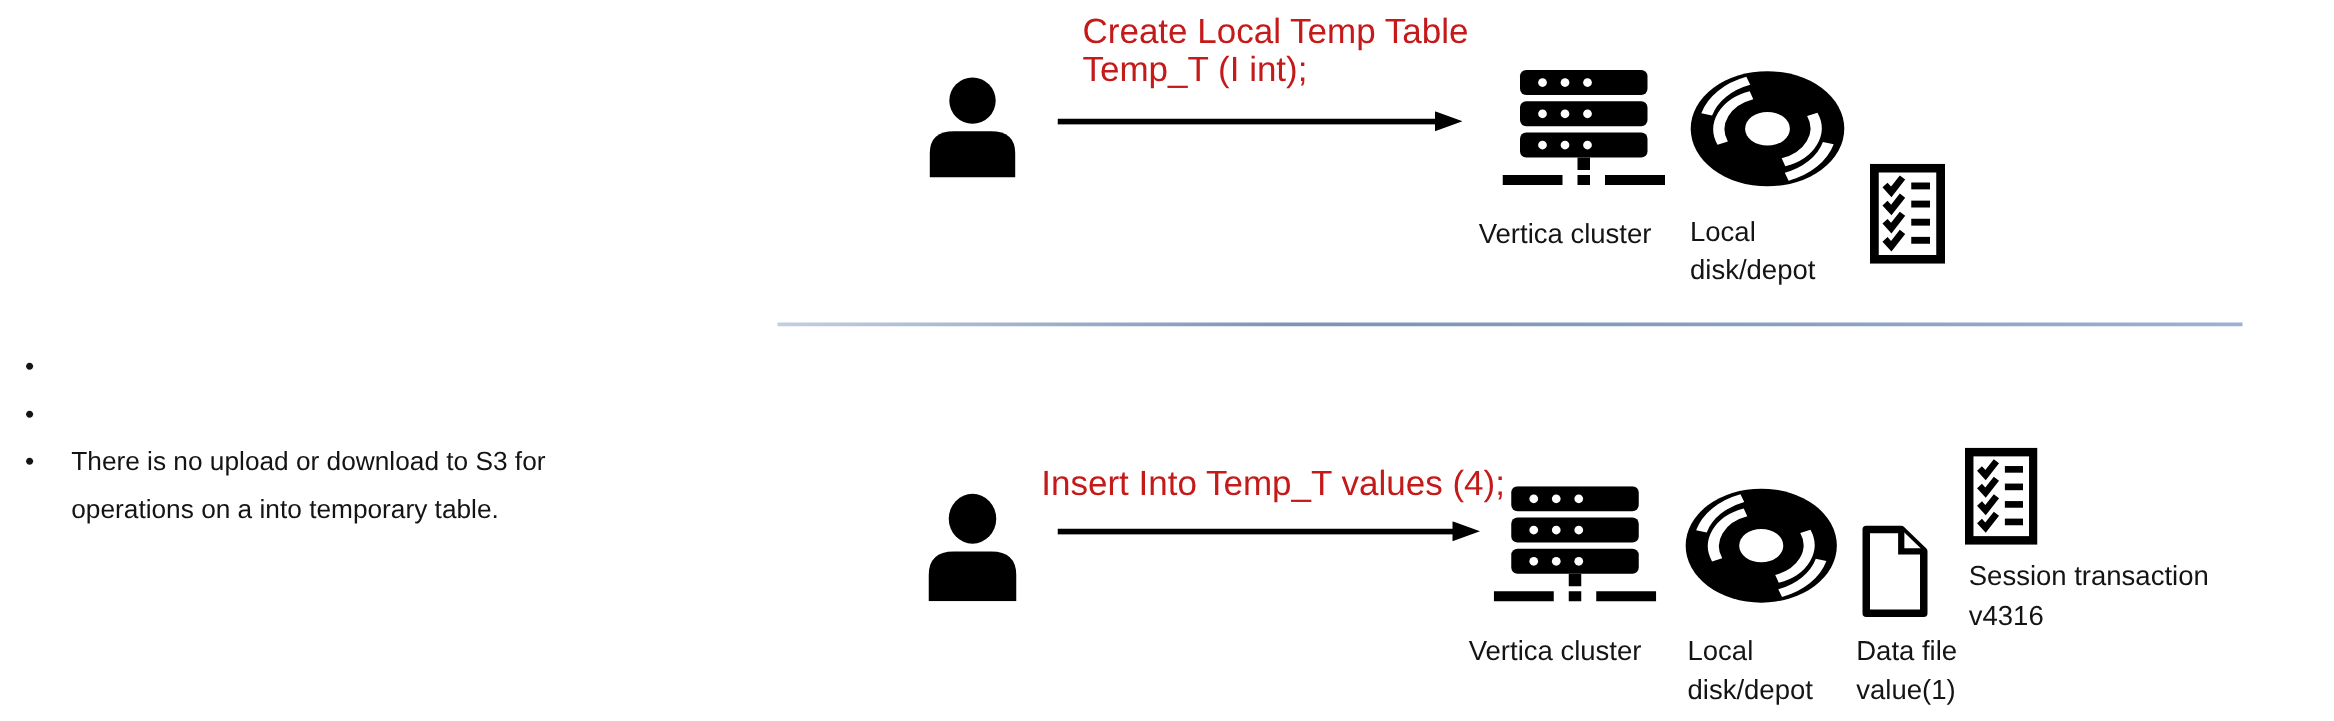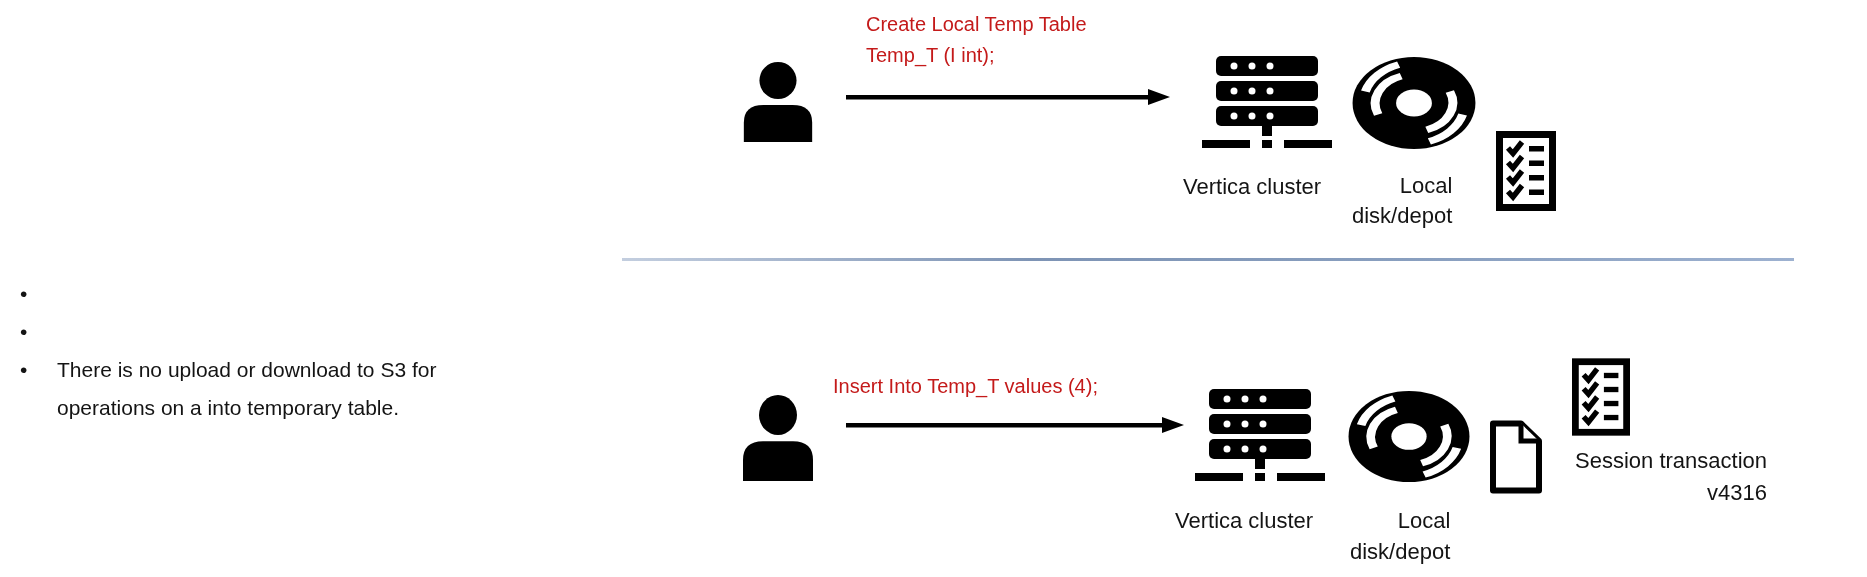--- a/index.html
+++ b/index.html
@@ -8,24 +8,24 @@
     font-family:"Liberation Sans", sans-serif; color:var(--ink,#141414);
     overflow:hidden;
   }
   .preline{white-space:pre-line;}
   .red{color:var(--red,#C41A1A);}
   
   .notes{position:absolute; left:20px; top:275px; width:600px; margin:0; padding:0; list-style:none;}
   .notes li{display:flex; font-size:21px; line-height:38px;}
   .notes .dot{width:37px; flex:0 0 37px;}
   
-  .cmd{position:absolute; font-size:20px; line-height:31px;}
+  .cmd{position:absolute; font-size:28px; line-height:31px;}
   .cmd-top{left:866px; top:9px;}
   .cmd-bottom{left:833px; top:371px;}
-  .lbl{position:absolute; font-size:22px; line-height:31px; color:var(--ink,#141414);text-align:right;}
+  .lbl{position:absolute; font-size:22px; line-height:31px; color:var(--ink,#141414);}
   .lbl-cluster-t{left:1183px; top:171px;}
   .lbl-disk-t{left:1352px; top:171px; line-height:30px;}
   .lbl-session-t{left:1570px; top:171px; line-height:33px;}
   .lbl-cluster-b{left:1175px; top:505px;}
   .lbl-disk-b{left:1350px; top:505px;}
   .lbl-datafile-b{left:1485px; top:505px;}
   .lbl-session-b{left:1575px; top:445px; line-height:32px;}
   
   .ic{position:absolute;}
   .person-t{left:738px; top:60px; width:80px; height:82px;}
@@ -195,16 +195,18 @@
       <rect x="33" y="15" width="15" height="5.5"></rect>
       <rect x="33" y="29.5" width="15" height="5.5"></rect>
       <rect x="33" y="44" width="15" height="5.5"></rect>
       <rect x="33" y="58.5" width="15" height="5.5"></rect>
     </g>
   </svg>
 
   <div class="lbl lbl-cluster-b">Vertica cluster</div>
   <div class="lbl lbl-disk-b preline">Local
 disk/depot</div>
+  <div class="lbl lbl-datafile-b red preline">Data file
+value(1)</div>
   <div class="lbl lbl-session-b preline">Session transaction
 v4316</div>
 
 </div>
 
 </body></html>

